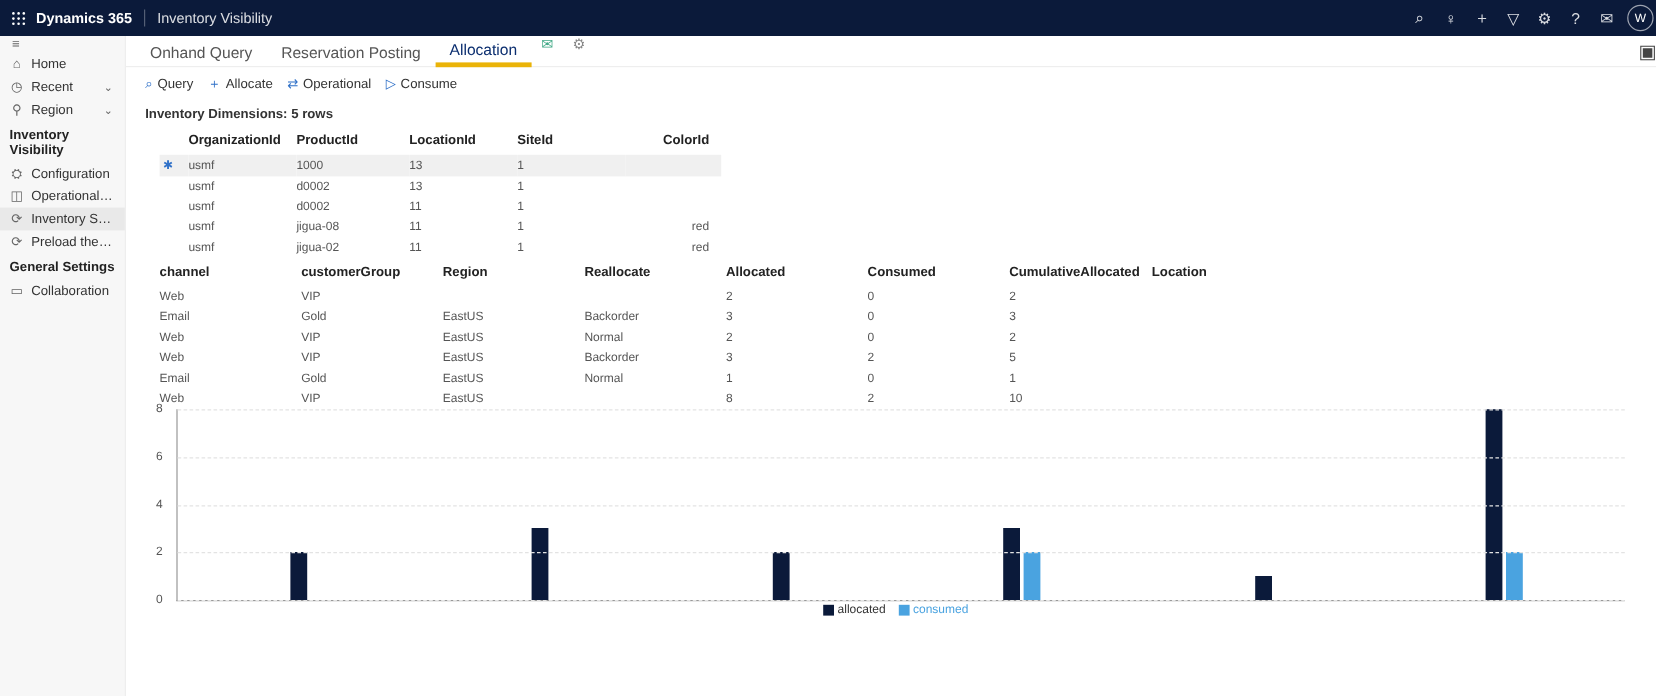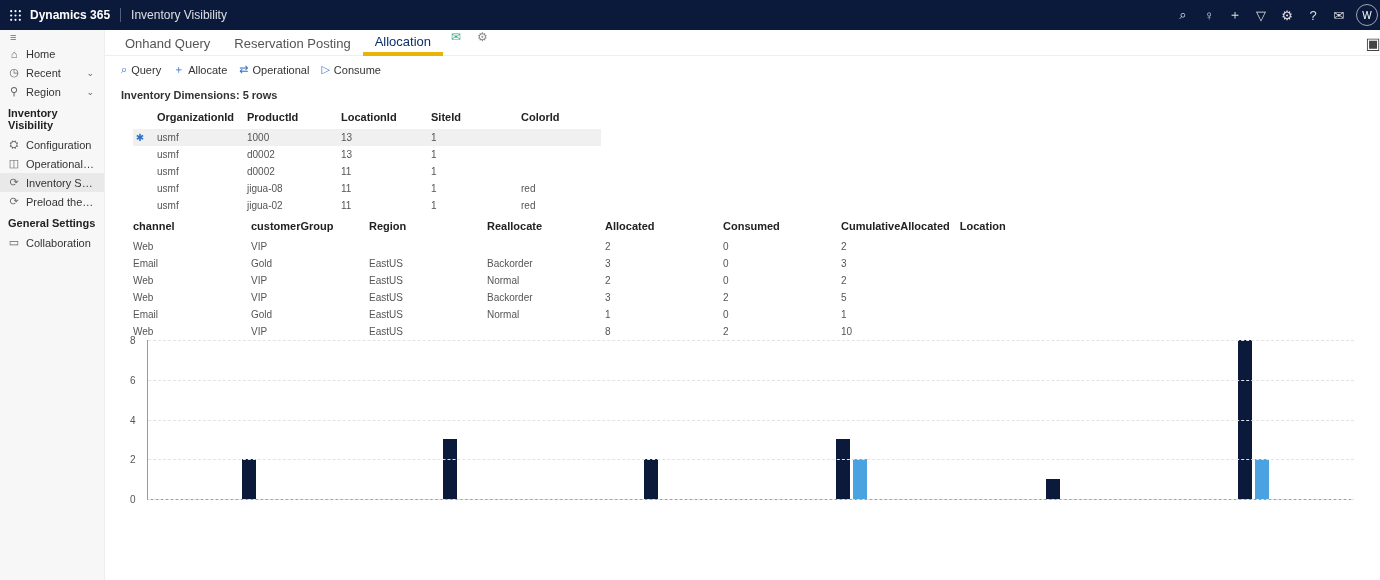--- a/index.html
+++ b/index.html
@@ -40,21 +40,21 @@
   th { text-align:left; font-weight:600; color:#222; font-size:11px; padding:6px 10px 6px 0; }
   td { padding:3px 10px 3px 0; }
   .rowhandle { width:24px; text-align:center; }
   .rowhandle span { display:none; }
   tr.selrow { background:#f0f0f0; }
   tr.selrow .rowhandle span { display:inline-block; color:#3071c8; font-size:10px; }
   .dimtable th:nth-child(2), .dimtable td:nth-child(2){ min-width:90px; }
   .dimtable th:nth-child(3), .dimtable td:nth-child(3){ min-width:94px; }
   .dimtable th:nth-child(4), .dimtable td:nth-child(4){ min-width:90px; }
   .dimtable th:nth-child(5), .dimtable td:nth-child(5){ min-width:90px; }
-  .dimtable th:nth-child(6), .dimtable td:nth-child(6){ min-width:80px; }
+  .dimtable th:nth-child(6), .dimtable td:nth-child(6){ min-width:80px;text-align:right; }
   .alloctable td, .alloctable th { min-width:118px; }
   
   .chartwrap { padding:0 16px 8px 16px; }
   .chart { position:relative; height:160px; border-left:1px solid #999; border-bottom:1px solid #999; margin-left:26px; margin-right:10px; }
   .chart .grid { position:absolute; left:0; right:0; height:0; border-top:1px dashed #e3e3e3; }
   .chart .ylab { position:absolute; left:-18px; font-size:10px; color:#555; transform:translateY(-50%); }
   .chart .groups { display:flex; height:100%; }
   .chart .grp { flex:1; display:flex; align-items:flex-end; justify-content:center; gap:3px; }
   .chart .bar { width:14px; }
   .bar.alloc { background:#0b1a3a; }
@@ -331,15 +331,19 @@
             </div>
             <div class="grp">
               <div class="bar alloc" style="height: 12.5%;"></div>
             </div>
             <div class="grp">
               <div class="bar alloc" style="height: 100%;"></div>
               <div class="bar cons" style="height: 25%;"></div>
             </div>
           </div>
         </div>
+      <div class="legend">
+        <span class="sw" style="background:#0b1a3a"></span><span class="alloc">allocated</span>
+        <span class="sw" style="background:#4aa3e0"></span><span class="cons">consumed</span>
+      </div>
     </div>
   </div>
 </div>
 
 </body></html>

